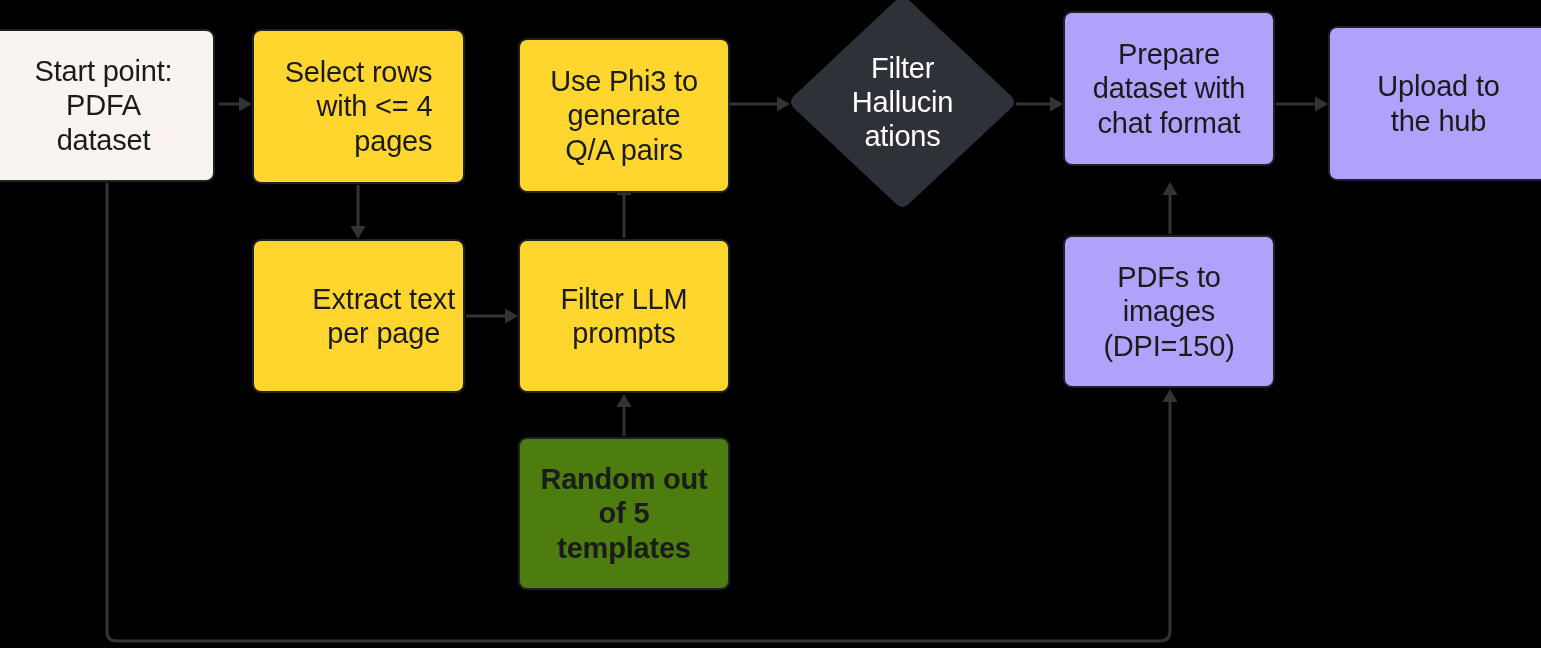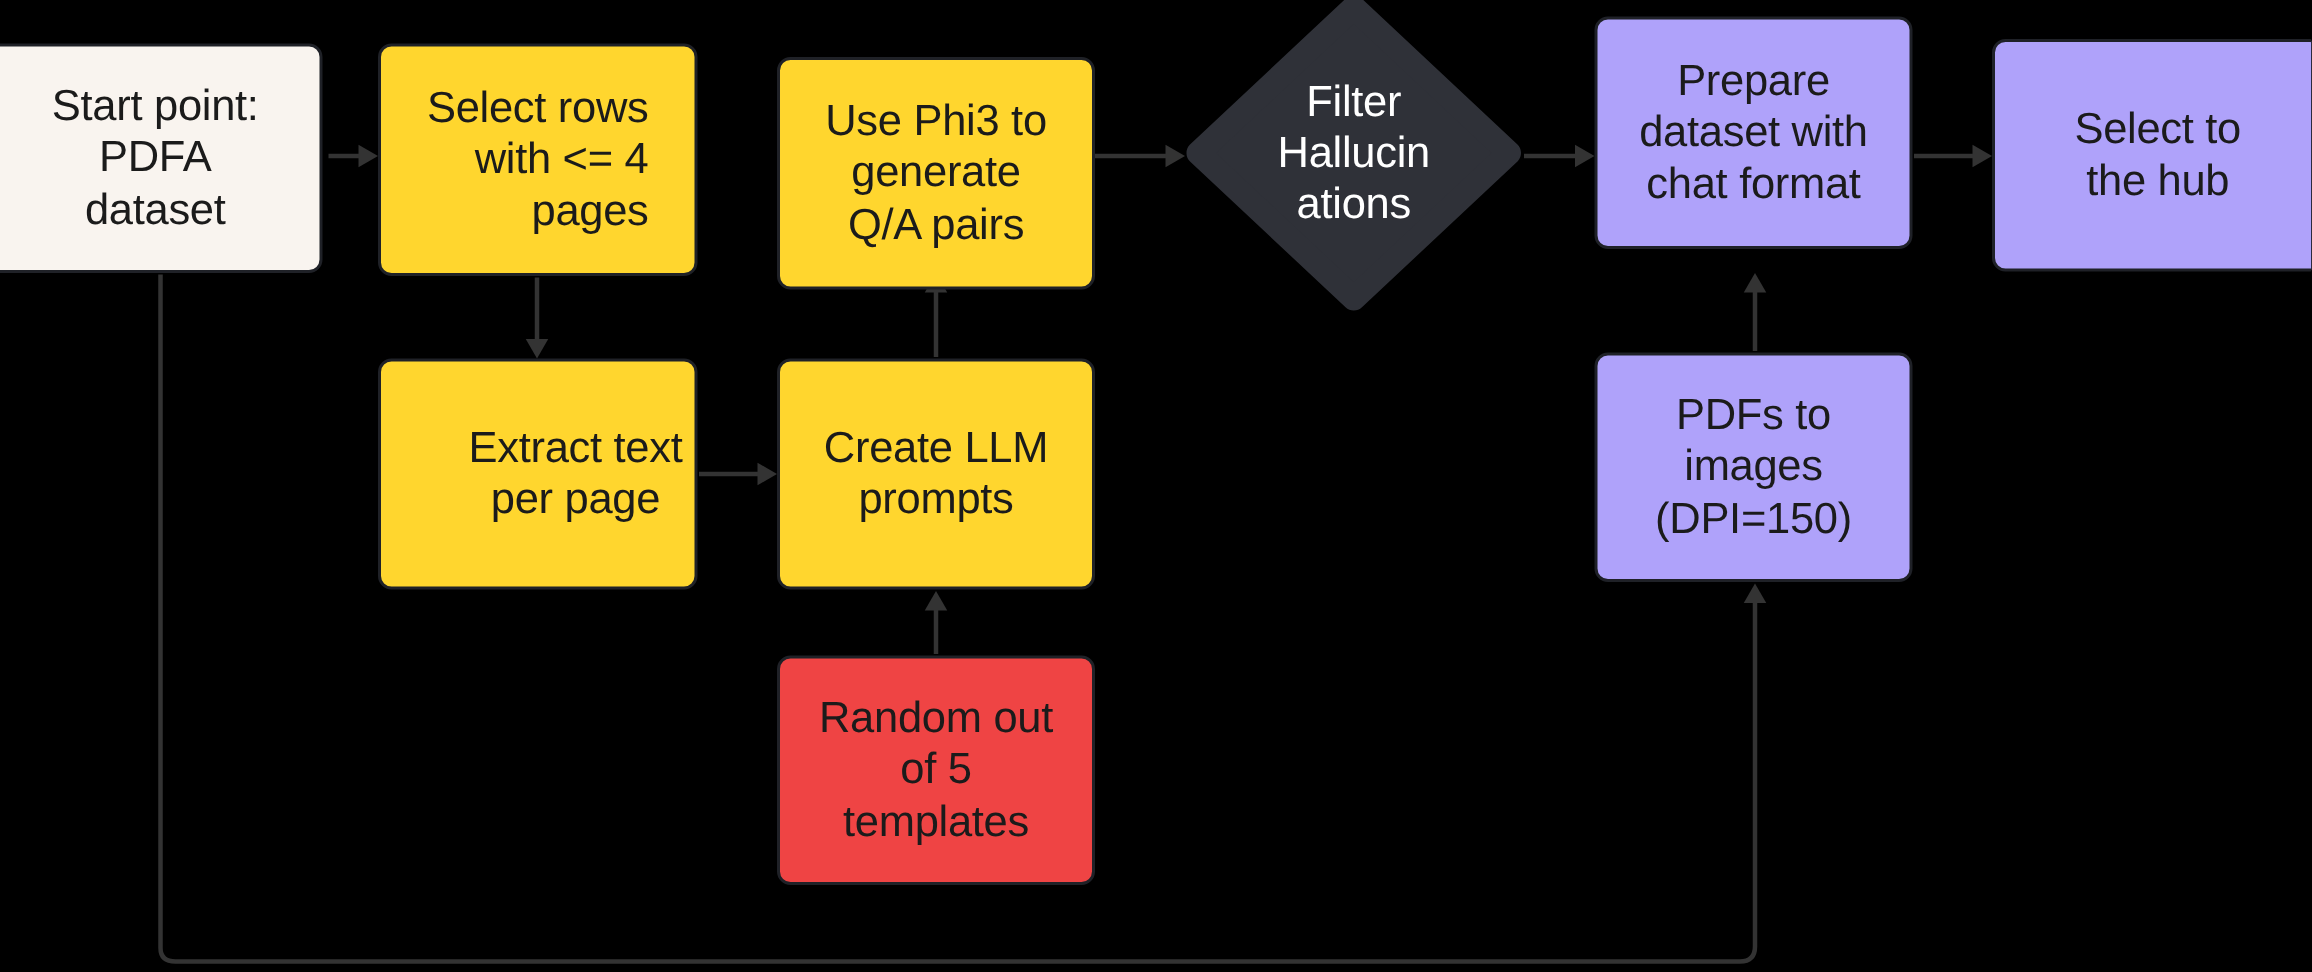--- a/index.html
+++ b/index.html
@@ -34,21 +34,22 @@
   .node.start {
     background: #f9f4ef;
   }
   .node.yellow {
     background: #ffd62e;
   }
   .node.purple {
     background: #afa2fa;
   }
   .node.salmon {
-    background: #ef4444;
+    background: #4d7c0f;
+    font-weight: bold;
   }
   .diamond-wrap {
     position: absolute;
   }
   .diamond-shape {
     position: absolute;
     left: 0;
     top: 0;
     width: 100%;
     height: 100%;
@@ -148,25 +149,25 @@
         <svg class="diamond-shape" viewBox="0 0 225 212">
           <path d="M 112.5 9 L 216 106 L 112.5 203 L 9 106 Z" fill="#2f3138" stroke="#2f3138" stroke-width="16" stroke-linejoin="round"></path>
         </svg>
         <div class="diamond-label">Filter
 Hallucin
 ations</div>
       </div>
       <div class="node purple" style="left: 1063px; top: 11px; width: 212px; height: 155px;"><span>Prepare
 dataset with
 chat format</span></div>
-      <div class="node purple" style="left: 1328px; top: 26px; width: 221px; height: 155px;"><span>Select to
+      <div class="node purple" style="left: 1328px; top: 26px; width: 221px; height: 155px;"><span>Upload to
 the hub</span></div>
       <div class="node yellow" style="left: 252px; top: 239px; width: 213px; height: 154px; justify-content: flex-end;"><span>Extract text
 per page</span></div>
-      <div class="node yellow" style="left: 518px; top: 239px; width: 212px; height: 154px;"><span>Create LLM
+      <div class="node yellow" style="left: 518px; top: 239px; width: 212px; height: 154px;"><span>Filter LLM
 prompts</span></div>
       <div class="node purple" style="left: 1063px; top: 235px; width: 212px; height: 153px;"><span>PDFs to
 images
 (DPI=150)</span></div>
       <div class="node salmon" style="left: 518px; top: 437px; width: 212px; height: 153px;"><span>Random out
 of 5
 templates</span></div>
     </div>
 
 </div>

